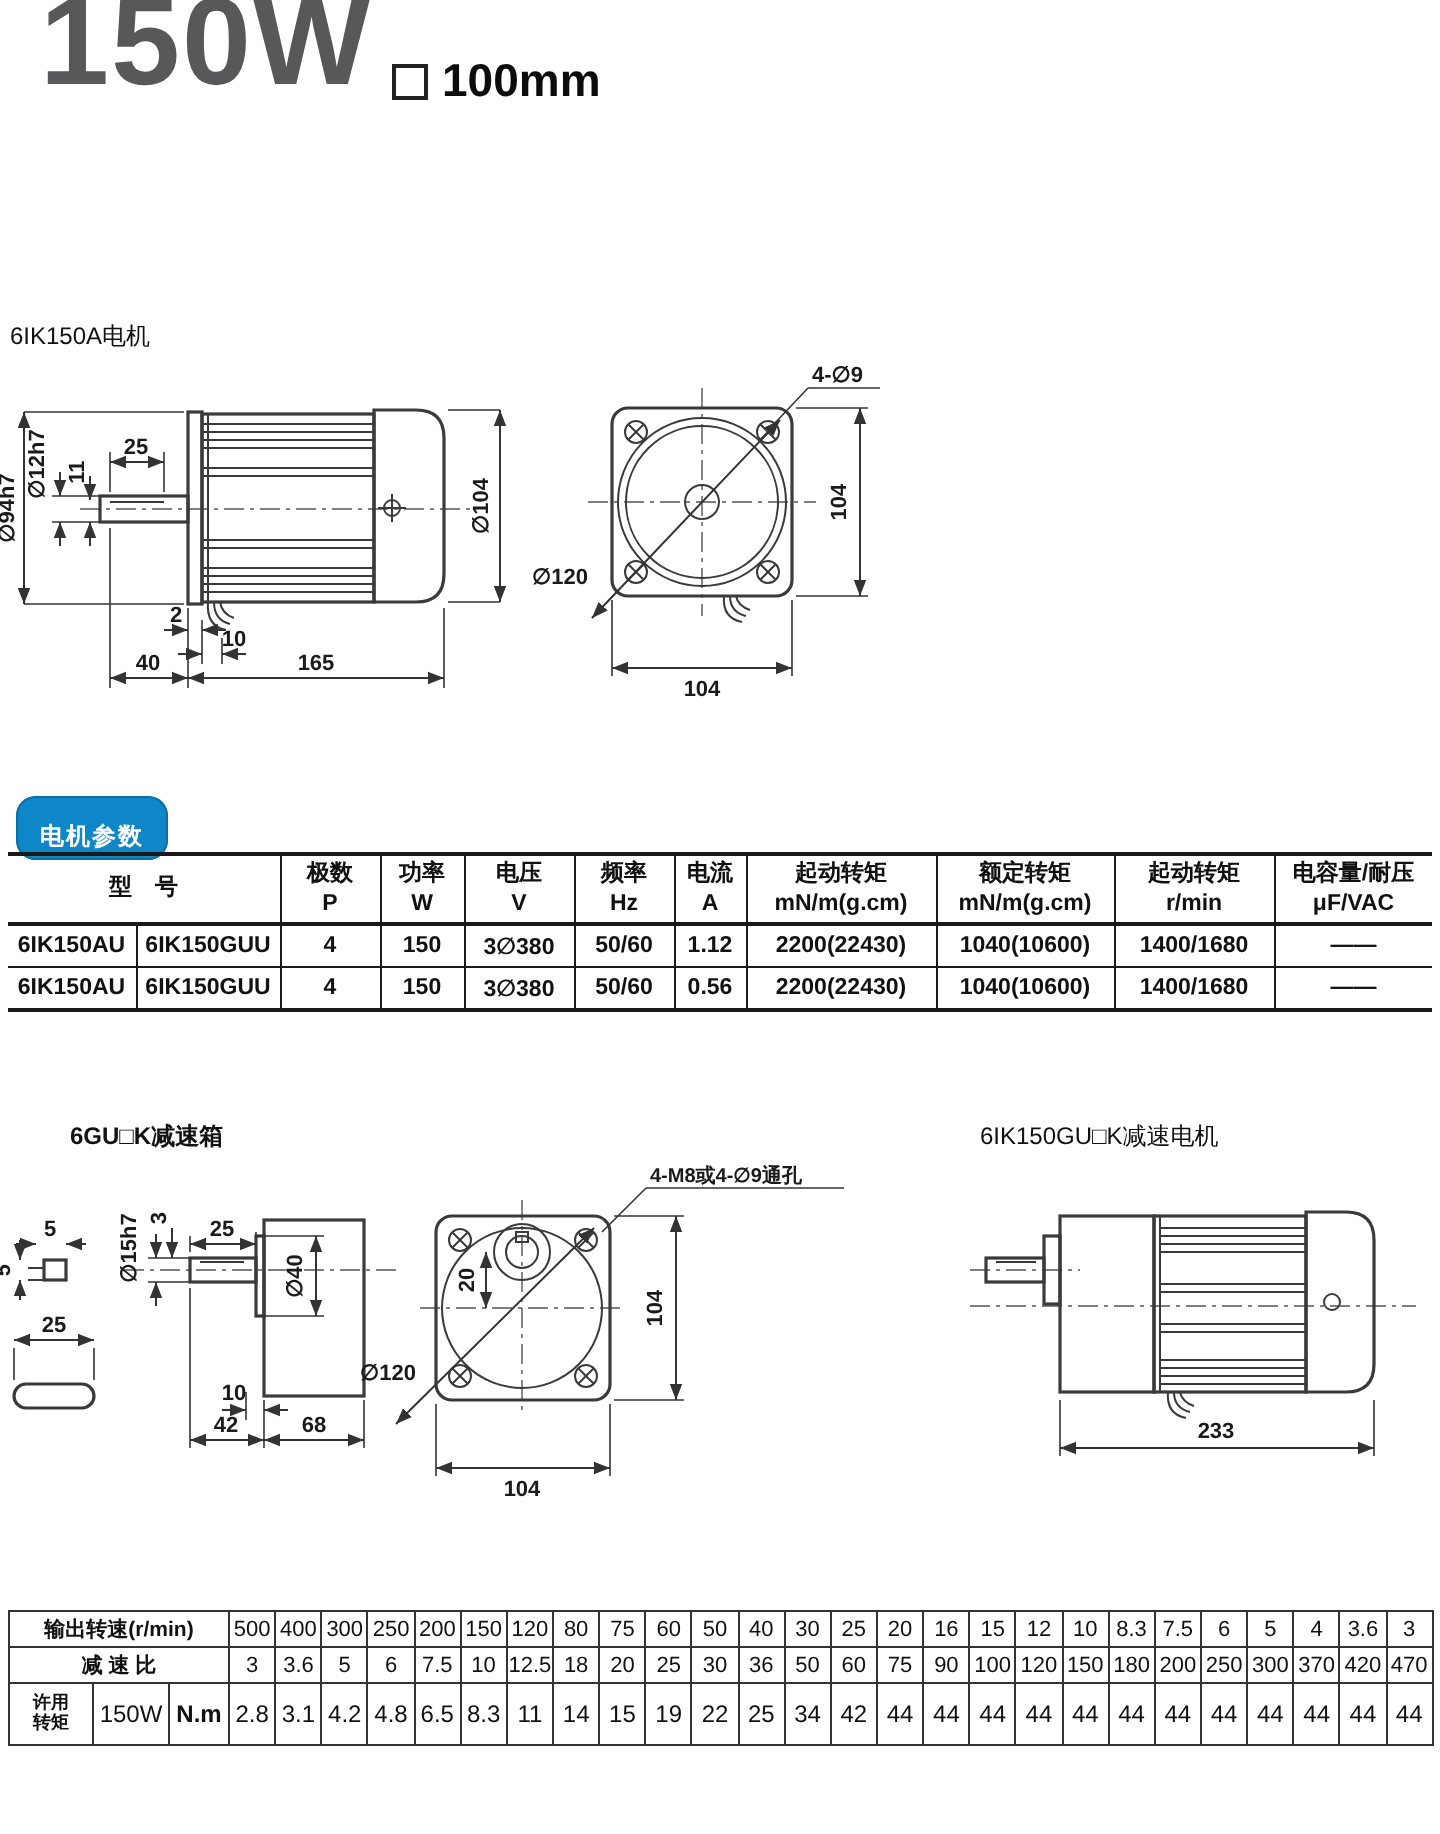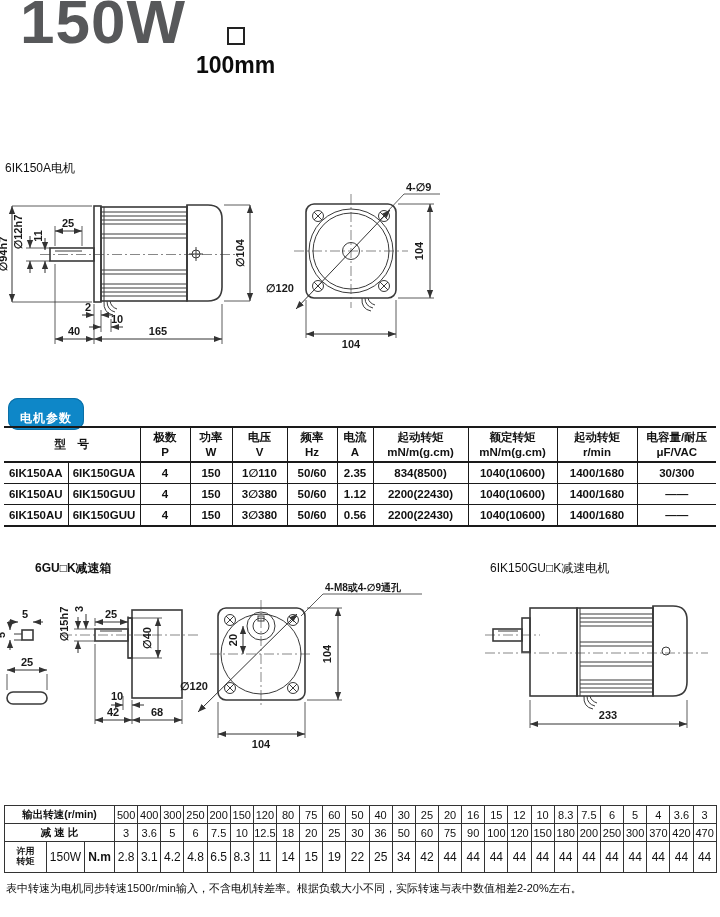--- a/index.html
+++ b/index.html
@@ -1,21 +1,21 @@
 <!DOCTYPE html>
 <html><head>
 <meta charset="utf-8">
 <style>
   html,body{margin:0;padding:0;background:#fff;}
   .page{position:relative;width:720px;height:917px;background:#fff;overflow:hidden;
         font-family:"Liberation Sans","DejaVu Sans",sans-serif;color:#111;}
   
   .title{position:absolute;left:20px;top:-14px;font-size:62px;font-weight:800;
          color:#57585a;letter-spacing:1px;}
-  .framewrap{position:absolute;left:196px;top:27px;display:flex;align-items:center;gap:7px;flex-direction:column;}
+  .framewrap{position:absolute;left:196px;top:27px;display:flex;align-items:center;gap:7px;}
   .framesq{width:14px;height:14px;border:2.2px solid #222;display:inline-block;}
   .frametxt{font-size:23px;font-weight:bold;color:#0c0c0c;}
   
   .slabel{position:absolute;font-size:12px;color:#111;}
   .slabel.b{font-weight:bold;margin-left:30px;}
   
   .badge{position:absolute;background:#0e87c8;color:#fff;font-size:12px;font-weight:bold;
          padding:12px 12px 3px;border-radius:10px;letter-spacing:1px;box-shadow:0 0 0 1px #0b6fa6 inset;}
   
   .ptable{position:absolute;left:4px;top:426px;width:712px;border-collapse:collapse;table-layout:fixed;
@@ -223,33 +223,20 @@
             <div>mN/m(g.cm)</div>
           </th>
           <th>
             <div>起动转矩</div>
             <div>r/min</div>
           </th>
           <th>
             <div>电容量/耐压</div>
             <div>μF/VAC</div>
           </th>
-        </tr>
-        <tr>
-          <td>6IK150AA</td>
-          <td>6IK150GUA</td>
-          <td>4</td>
-          <td>150</td>
-          <td>1∅110</td>
-          <td>50/60</td>
-          <td>2.35</td>
-          <td>834(8500)</td>
-          <td>1040(10600)</td>
-          <td>1400/1680</td>
-          <td>30/300</td>
         </tr>
         <tr>
           <td>6IK150AU</td>
           <td>6IK150GUU</td>
           <td>4</td>
           <td>150</td>
           <td>3∅380</td>
           <td>50/60</td>
           <td>1.12</td>
           <td>2200(22430)</td>
@@ -538,16 +525,15 @@
           <td class="plain">44</td>
           <td class="plain">44</td>
           <td class="plain">44</td>
           <td class="plain">44</td>
           <td class="plain">44</td>
         </tr>
       </tbody>
     </table>
 
   <div class="notes">
-    <div>表中转速为电机同步转速1500r/min输入，不含电机转差率。根据负载大小不同，实际转速与表中数值相差2-20%左右。</div>
   </div>
 
 </div>
 
 </body></html>

